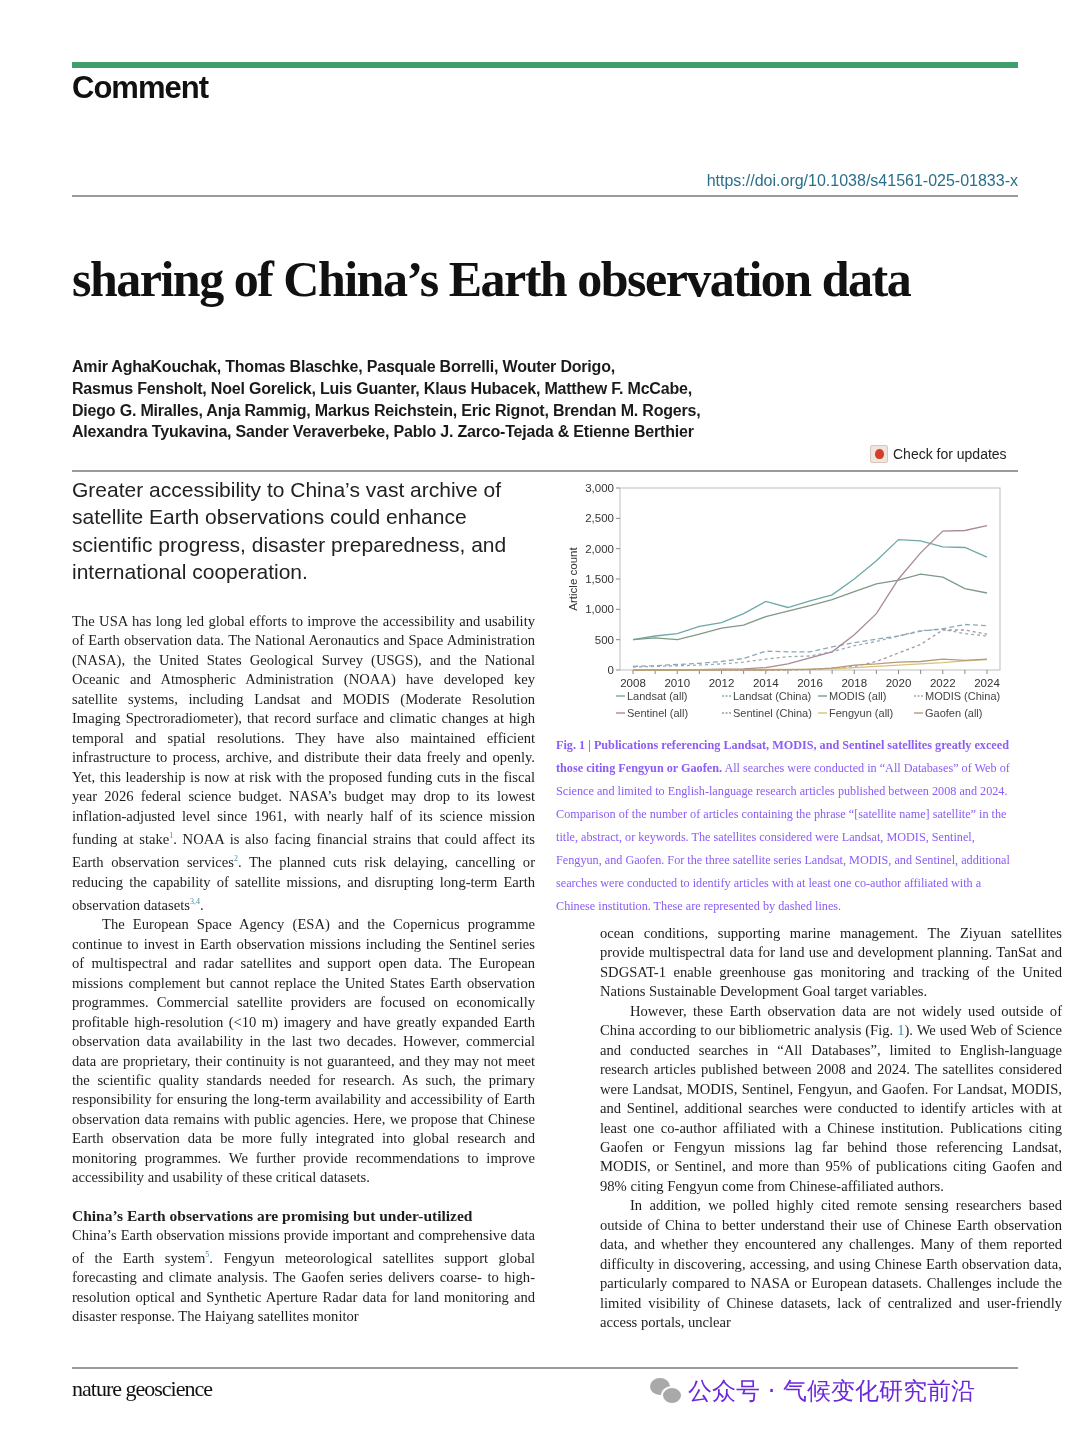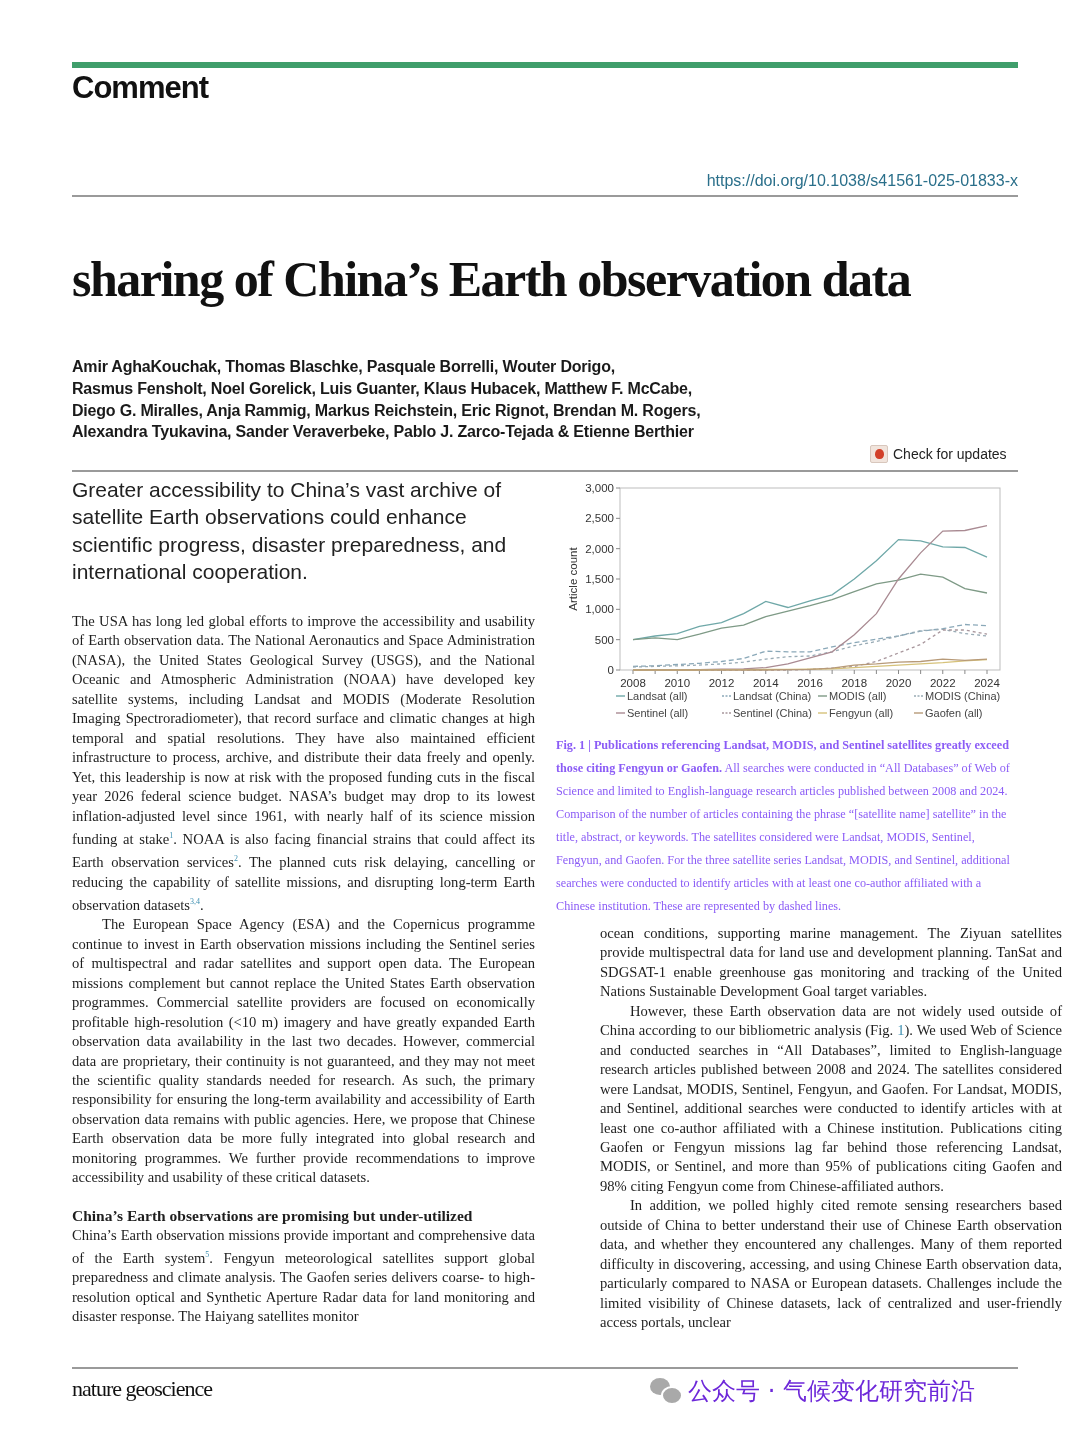--- a/index.html
+++ b/index.html
@@ -140,21 +140,21 @@
 </div>
 <div class="caption">
   <b>Fig. 1 | Publications referencing Landsat, MODIS, and Sentinel satellites greatly exceed those citing Fengyun or Gaofen.</b><span> All searches were conducted in “All Databases” of Web of Science and limited to English-language research articles published between 2008 and 2024. Comparison of the number of articles containing the phrase “[satellite name] satellite” in the title, abstract, or keywords. The satellites considered were Landsat, MODIS, Sentinel, Fengyun, and Gaofen. For the three satellite series Landsat, MODIS, and Sentinel, additional searches were conducted to identify articles with at least one co-author affiliated with a Chinese institution. These are represented by dashed lines.</span>
 </div>
 
 <div class="col left-col" style="top:612px;">
   <p><span>The USA has long led global efforts to improve the accessibility and usability of Earth observation data. The National Aeronautics and Space Administration (NASA), the United States Geological Survey (USGS), and the National Oceanic and Atmospheric Administration (NOAA) have developed key satellite systems, including Landsat and MODIS (Moderate Resolution Imaging Spectroradiometer), that record surface and climatic changes at high temporal and spatial resolutions. They have also maintained efficient infrastructure to process, archive, and distribute their data freely and openly. Yet, this leadership is now at risk with the proposed funding cuts in the fiscal year 2026 federal science budget. NASA’s budget may drop to its lowest inflation-adjusted level since 1961, with nearly half of its science mission funding at stake</span><sup>1</sup><span>. NOAA is also facing financial strains that could affect its Earth observation services</span><sup>2</sup><span>. The planned cuts risk delaying, cancelling or reducing the capability of satellite missions, and disrupting long-term Earth observation datasets</span><sup>3,4</sup><span>.</span></p>
   <p class="indent">The European Space Agency (ESA) and the Copernicus programme continue to invest in Earth observation missions including the Sentinel series of multispectral and radar satellites and support open data. The European missions complement but cannot replace the United States Earth observation programmes. Commercial satellite providers are focused on economically profitable high-resolution (&lt;10 m) imagery and have greatly expanded Earth observation data availability in the last two decades. However, commercial data are proprietary, their continuity is not guaranteed, and they may not meet the scientific quality standards needed for research. As such, the primary responsibility for ensuring the long-term availability and accessibility of Earth observation data remains with public agencies. Here, we propose that Chinese Earth observation data be more fully integrated into global research and monitoring programmes. We further provide recommendations to improve accessibility and usability of these critical datasets.</p>
   <div style="height:18px;"></div>
   <p class="subhead">China’s Earth observations are promising but under-utilized</p>
-  <p><span>China’s Earth observation missions provide important and comprehensive data of the Earth system</span><sup>5</sup><span>. Fengyun meteorological satellites support global preparedness and climate analysis. The Gaofen series delivers coarse- to high-resolution optical and Synthetic Aperture Radar data for land monitoring and disaster response. The Haiyang satellites monitor</span></p>
+  <p><span>China’s Earth observation missions provide important and comprehensive data of the Earth system</span><sup>5</sup><span>. Fengyun meteorological satellites support global forecasting and climate analysis. The Gaofen series delivers coarse- to high-resolution optical and Synthetic Aperture Radar data for land monitoring and disaster response. The Haiyang satellites monitor</span></p>
 </div>
 
 <div class="col right-col" style="top:924px;margin-left:44px;">
   <p>ocean conditions, supporting marine management. The Ziyuan satellites provide multispectral data for land use and development planning. TanSat and SDGSAT-1 enable greenhouse gas monitoring and tracking of the United Nations Sustainable Development Goal target variables.</p>
   <p class="indent"><span>However, these Earth observation data are not widely used outside of China according to our bibliometric analysis (Fig. </span><span class="ref">1</span><span>). We used Web of Science and conducted searches in “All Databases”, limited to English-language research articles published between 2008 and 2024. The satellites considered were Landsat, MODIS, Sentinel, Fengyun, and Gaofen. For Landsat, MODIS, and Sentinel, additional searches were conducted to identify articles with at least one co-author affiliated with a Chinese institution. Publications citing Gaofen or Fengyun missions lag far behind those referencing Landsat, MODIS, or Sentinel, and more than 95% of publications citing Gaofen and 98% citing Fengyun come from Chinese-affiliated authors.</span></p>
   <p class="indent">In addition, we polled highly cited remote sensing researchers based outside of China to better understand their use of Chinese Earth observation data, and whether they encountered any challenges. Many of them reported difficulty in discovering, accessing, and using Chinese Earth observation data, particularly compared to NASA or European datasets. Challenges include the limited visibility of Chinese datasets, lack of centralized and user-friendly access portals, unclear</p>
 </div>
 
 <div class="footer-rule"></div>
 <div class="journal">nature geoscience</div>

